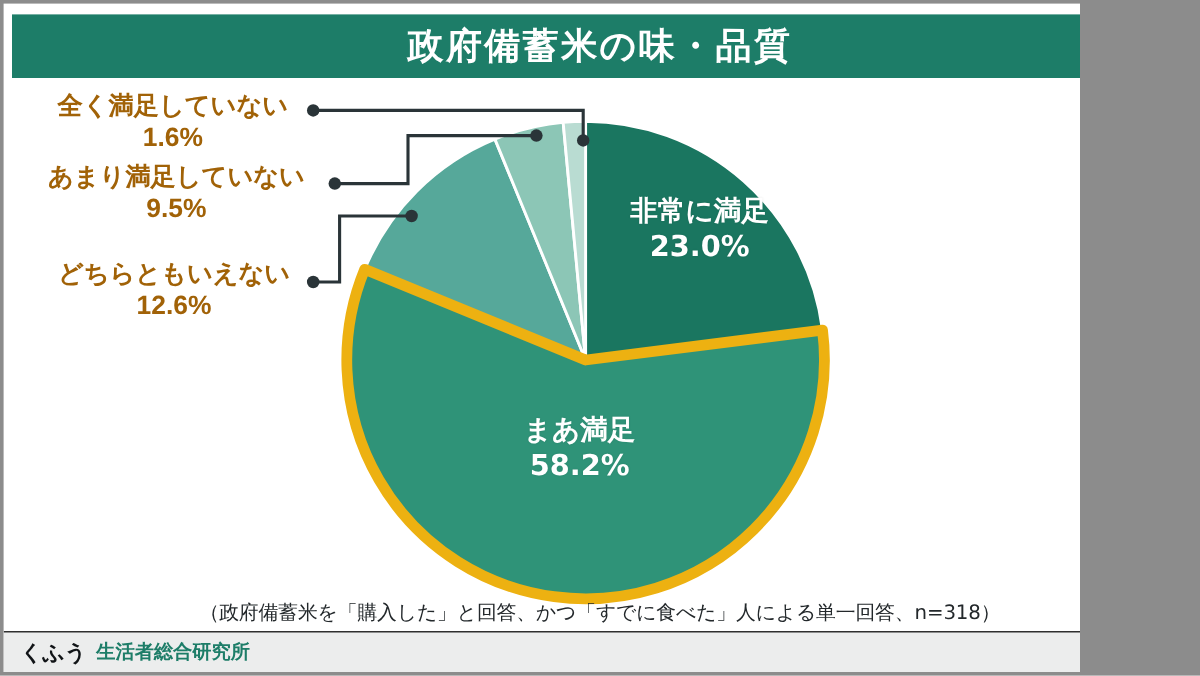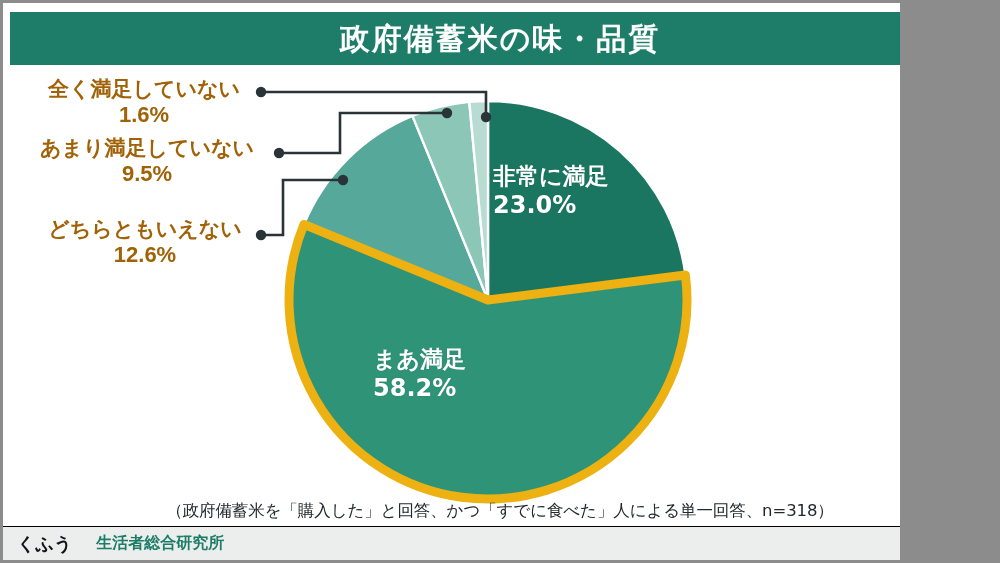--- a/index.html
+++ b/index.html
@@ -47,20 +47,21 @@
     white-space:nowrap;
   }
   .callout .c-name{font-size:21px;display:block;}
   .callout .c-val{font-size:22px;display:block;}
   #callout-0{left:22px;top:74px;width:238px;}
   #callout-1{left:16px;top:133px;width:256px;}
   #callout-2{left:22px;top:214px;width:240px;}
   
   .slice-label{
     position:absolute;
+    text-align:center;
     color:#ffffff;
     font-weight:bold;
     line-height:1.2;
     font-family:"DejaVu Sans","Liberation Sans",sans-serif;
     white-space:nowrap;
     text-shadow:0 0 2px rgba(0,0,0,.10);
   }
   .slice-label .s-name{font-size:23px;display:block;}
   .slice-label .s-val{font-size:24px;display:block;}
   #slicelabel-0{left:490px;top:160px;width:180px;}
@@ -80,21 +81,21 @@
     background:#eceded;
     border-top:1px solid #000000;
     display:flex;align-items:center;
   }
   #footer-logo{
     margin-left:14px;
     font-size:18px;font-weight:bold;color:#111417;
     font-family:"DejaVu Sans","Liberation Sans",sans-serif;
   }
   #footer-name{
-    margin-left:24px;
+    margin-left:8px;
     font-size:16px;font-weight:bold;color:#1d7d68;
     font-family:"DejaVu Sans","Liberation Sans",sans-serif;
   }
 </style>
 </head>
 <body>
 
 <div id="slide">
 
   <div id="title-bar">

